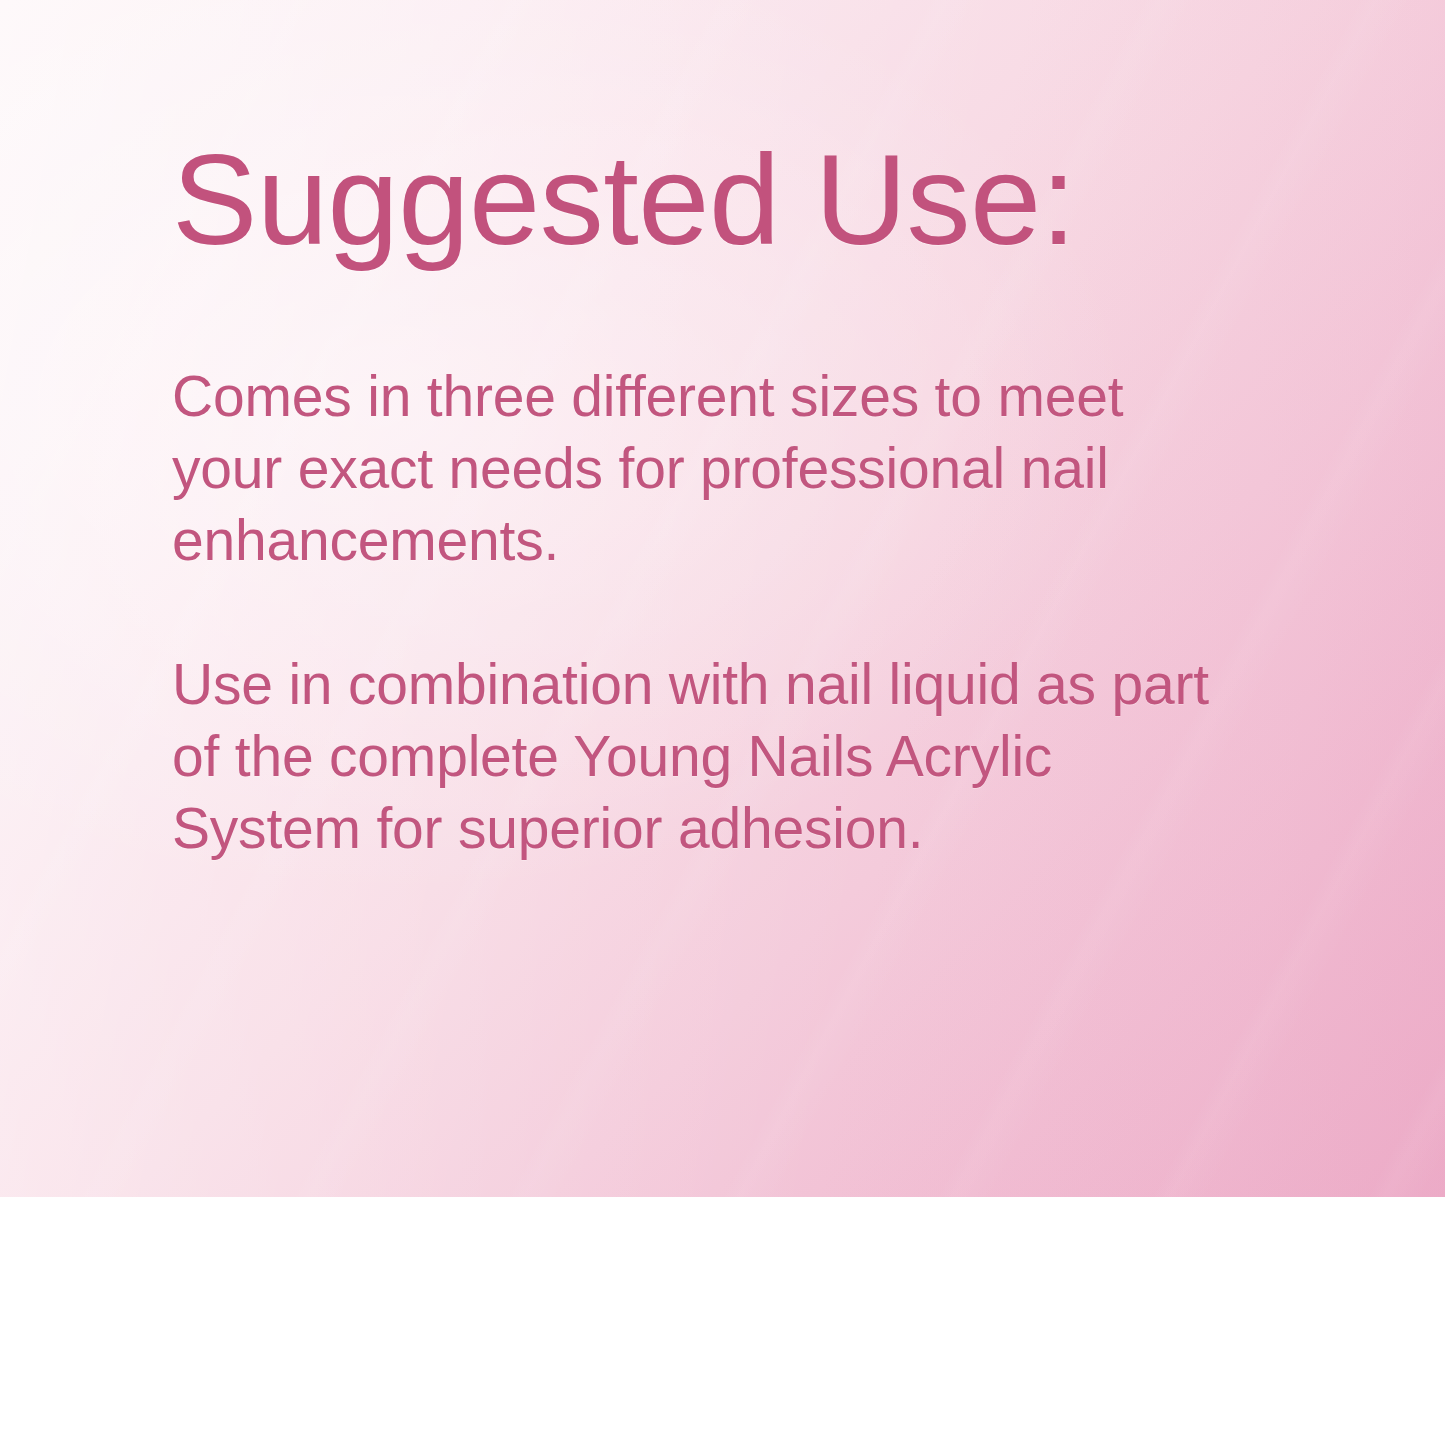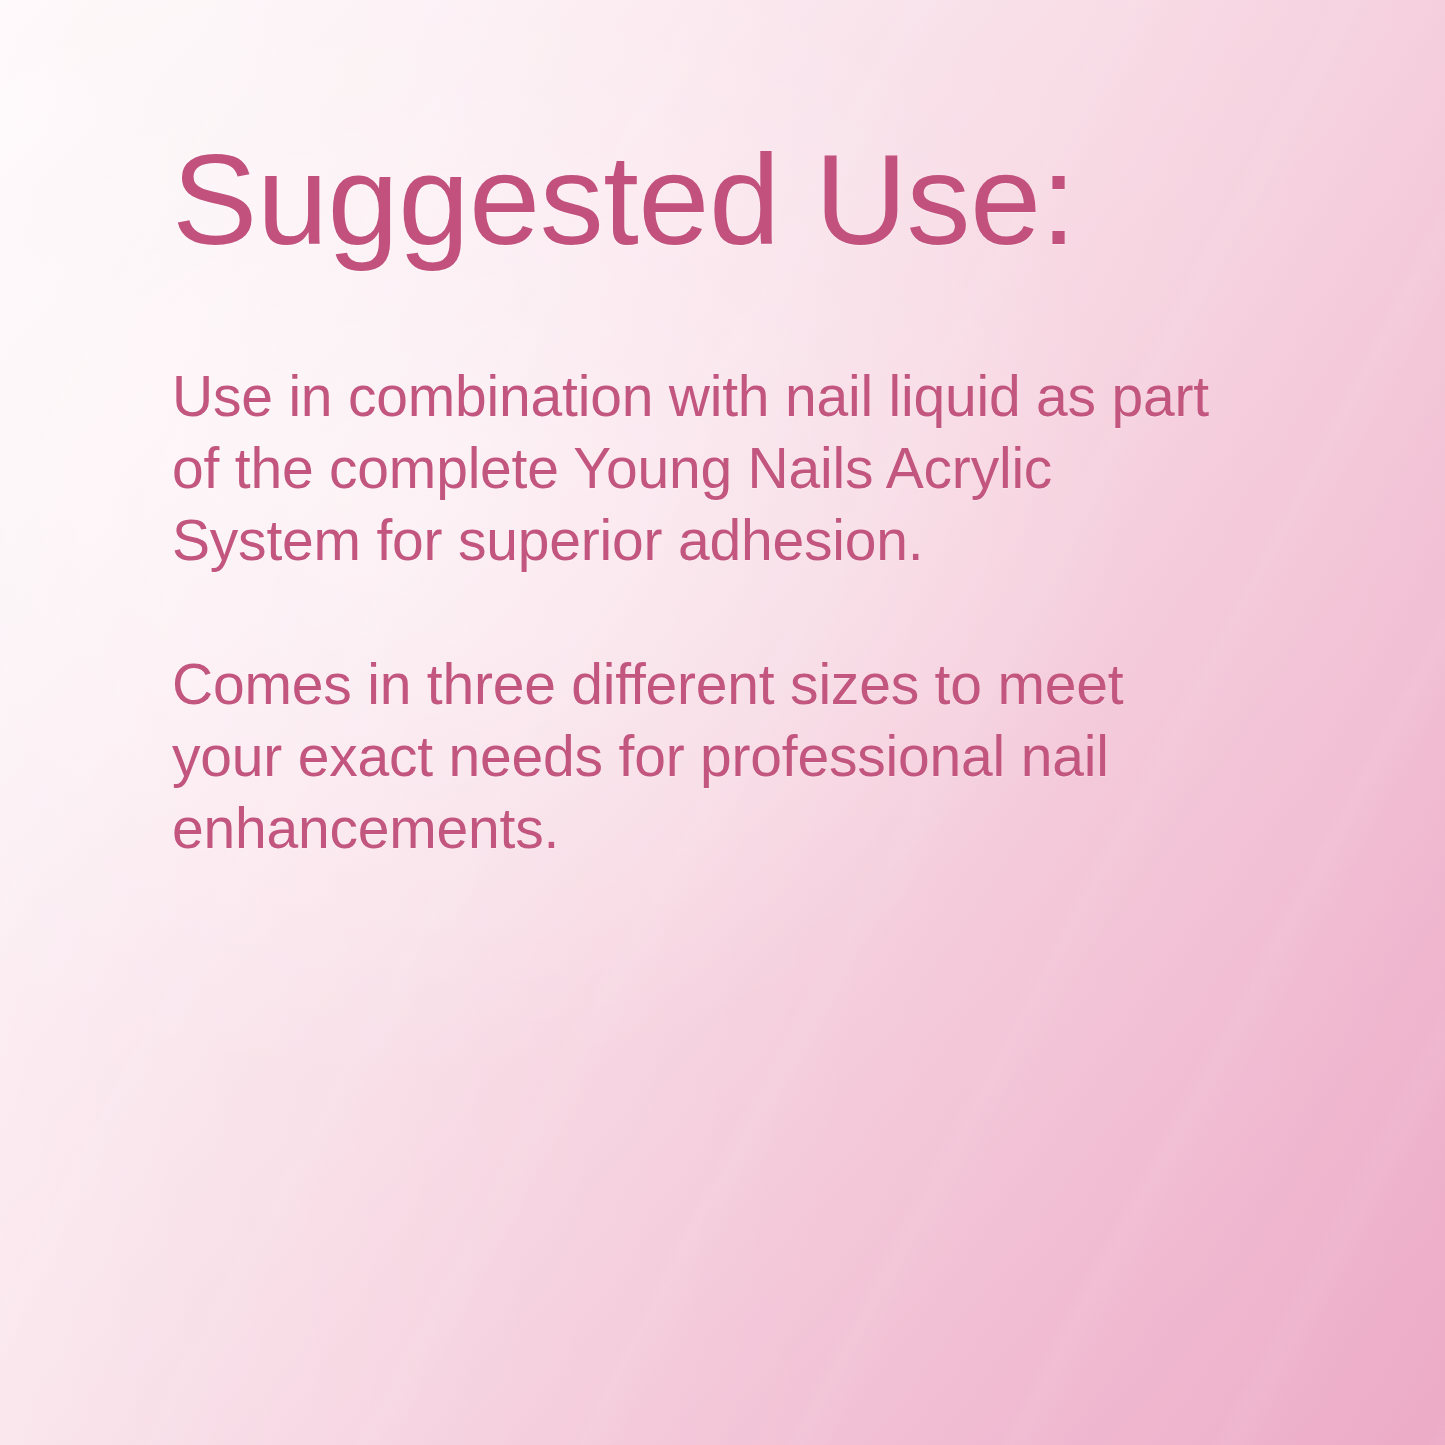--- a/index.html
+++ b/index.html
@@ -11,21 +11,21 @@
     width: 1445px;
     height: 1445px;
     overflow: hidden;
     font-family: "DejaVu Sans", sans-serif;
   }
 
   
   #promo-canvas {
     position: relative;
     width: 1445px;
-    height: 1445px;
+    height: 1197px;
     box-sizing: border-box;
     overflow: hidden;
     
     background:
       linear-gradient(135deg,
         #fdf2f5 0%,
         #fbeaf0 18%,
         #f9e0e9 34%,
         #f7d7e2 50%,
         #f4cbdb 66%,
@@ -119,18 +119,18 @@
 
   <div id="bg-horizontal-wash"></div>
   <div id="bg-diagonal-sheen"></div>
   <div id="bg-soft-glow"></div>
 
   <div id="content-block">
 
     <h1 id="suggested-use-heading">Suggested Use:</h1>
 
     <div id="body-copy">
+      <p class="body-paragraph">Comes in three different sizes to meet your exact needs for professional nail enhancements.</p>
       <p class="body-paragraph">Use in combination with nail liquid as part of the complete Young Nails Acrylic System for superior adhesion.</p>
-      <p class="body-paragraph">Comes in three different sizes to meet your exact needs for professional nail enhancements.</p>
     </div>
 
   </div>
 </div>
 
 </body></html>

